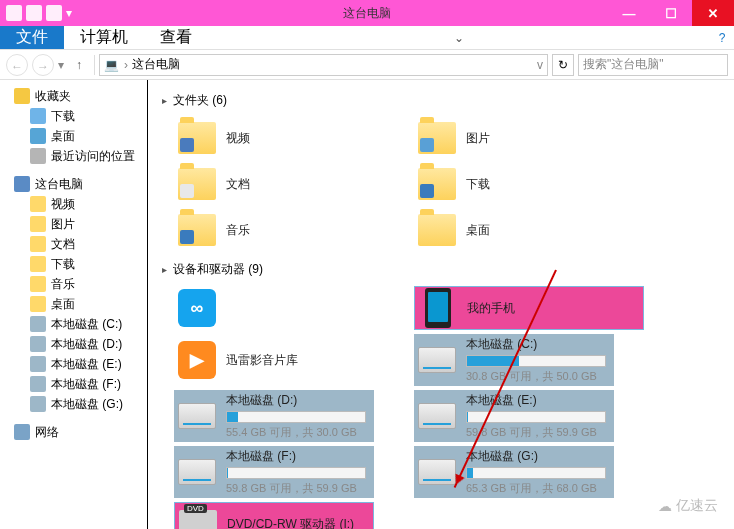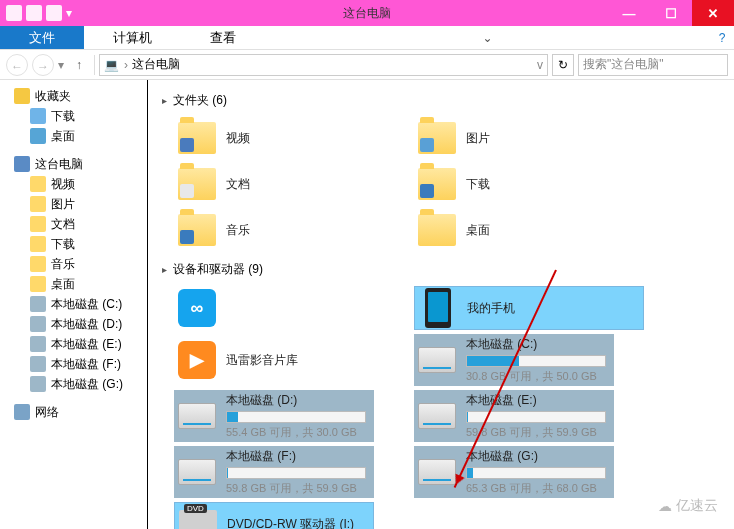--- a/index.html
+++ b/index.html
@@ -7,21 +7,21 @@
 
 .titlebar { height: 26px; background: #ff57d5; display: flex; align-items: center; justify-content: space-between; color: #fff; }
 .titlebar-left { display: flex; gap: 4px; padding-left: 6px; align-items: center; }
 .tb-icon { width: 16px; height: 16px; background: rgba(255,255,255,.9); border-radius: 2px; }
 .titlebar-title { position: absolute; left: 50%; transform: translateX(-50%); font-size: 12px; color: #333; }
 .titlebar-btns { display: flex; }
 .tbtn { width: 42px; height: 26px; display: flex; align-items: center; justify-content: center; font-size: 13px; font-weight: bold; }
 .tbtn.close { background: #e81123; color: #fff; }
 
 .menubar { height: 24px; display: flex; align-items: stretch; border-bottom: 1px solid #e0e0e0; }
-.menubar .tab { padding: 4px 29px; font-size: 13px; display: flex; align-items: center; }
+.menubar .tab { padding: 4px 16px; font-size: 16px; display: flex; align-items: center; }
 .menubar .tab.active { background: #1979ca; color: #fff; }
 .menubar .expand { margin-left: auto; width: 24px; display: flex; align-items: center; justify-content: center; color: #555; }
 
 .navbar { height: 30px; display: flex; align-items: center; gap: 4px; padding: 2px 6px; border-bottom: 1px solid #e0e0e0; }
 .navbtn { width: 22px; height: 22px; border: 1px solid #ccc; border-radius: 50%; display: flex; align-items: center; justify-content: center; color: #888; font-size: 12px; }
 .navbtn.disabled { opacity: .6; }
 .upbtn { width: 22px; height: 22px; display: flex; align-items: center; justify-content: center; color: #555; }
 .sep { width: 1px; height: 20px; background: #ddd; }
 .pathbar { flex: 1; height: 22px; border: 1px solid #ccc; display: flex; align-items: center; padding: 0 4px; gap: 4px; }
 .ic { width: 16px; height: 16px; display: flex; align-items: center; justify-content: center; }
@@ -47,21 +47,21 @@
 .content { flex: 1; padding: 8px 14px; overflow-y: auto; }
 .section-head { display: flex; align-items: center; gap: 6px; margin: 4px 0 8px; }
 .chev { font-size: 10px; color: #555; }
 
 .grid { display: flex; flex-wrap: wrap; gap: 4px 40px; margin-left: 12px; }
 .item { display: flex; align-items: center; gap: 8px; width: 200px; padding: 2px; }
 .item .thumb { width: 42px; height: 38px; display: flex; align-items: center; justify-content: center; }
 .item .label { flex: 1; }
 .item .label-title { font-size: 12px; color: #222; }
 .item .label-sub { font-size: 11px; color: #888; margin-top: 1px; }
-.item.selected { border: 1px solid #7ab7e0; background: #7dd3fc; }
+.item.selected { border: 1px solid #7ab7e0; background: #ec4899; }
 .item.drive .label-title { margin-bottom: 2px; }
 
 .folder-big { width: 38px; height: 32px; background: linear-gradient(#ffe8a0,#fdd25c); border-radius: 2px; position: relative; }
 .folder-big::before { content: ''; position: absolute; top: -5px; left: 2px; width: 14px; height: 6px; background: #fdd25c; border-radius: 2px 2px 0 0; }
 .folder-olay { position: absolute; bottom: 2px; left: 2px; width: 14px; height: 14px; border-radius: 2px; }
 
 .app-ic { width: 38px; height: 38px; border-radius: 6px; display: flex; align-items: center; justify-content: center; color: #fff; font-size: 18px; font-weight: bold; }
 .baidu { background: #15a4ee; }
 .xunlei { background: #ff8a1f; }
 .phone-ic { width: 26px; height: 40px; background: #222; border-radius: 3px; position: relative; }
@@ -132,20 +132,24 @@
           <span>收藏夹</span>
         </div>
       <div class="nav-item sub">
           <div class="nav-ic dl"></div>
           <span>下载</span>
         </div>
       <div class="nav-item sub">
           <div class="nav-ic desktop"></div>
           <span>桌面</span>
         </div>
+      <div class="nav-item sub">
+          <div class="nav-ic recent"></div>
+          <span>最近访问的位置</span>
+        </div>
     </div>
     <div class="nav-group">
       <div class="nav-item head">
           <div class="nav-ic pc"></div>
           <span>这台电脑</span>
         </div>
       <div class="nav-item sub">
           <div class="nav-ic folder"></div>
           <span>视频</span>
         </div>

